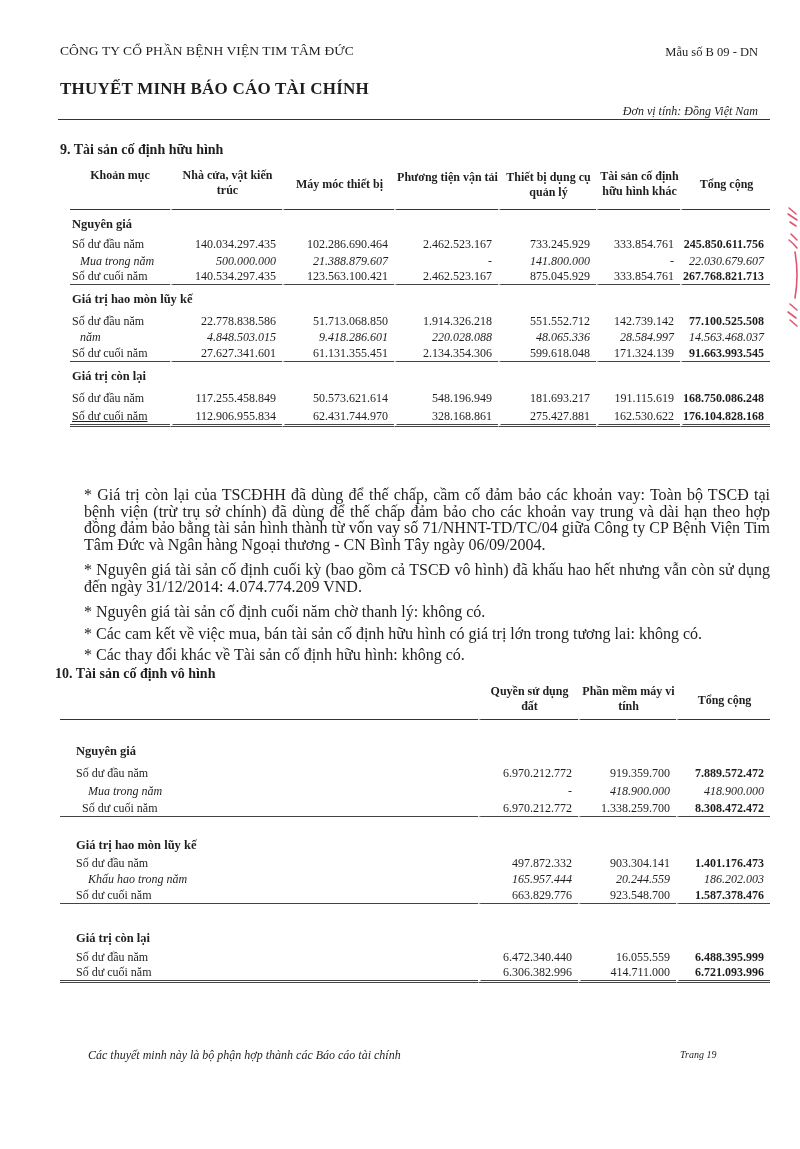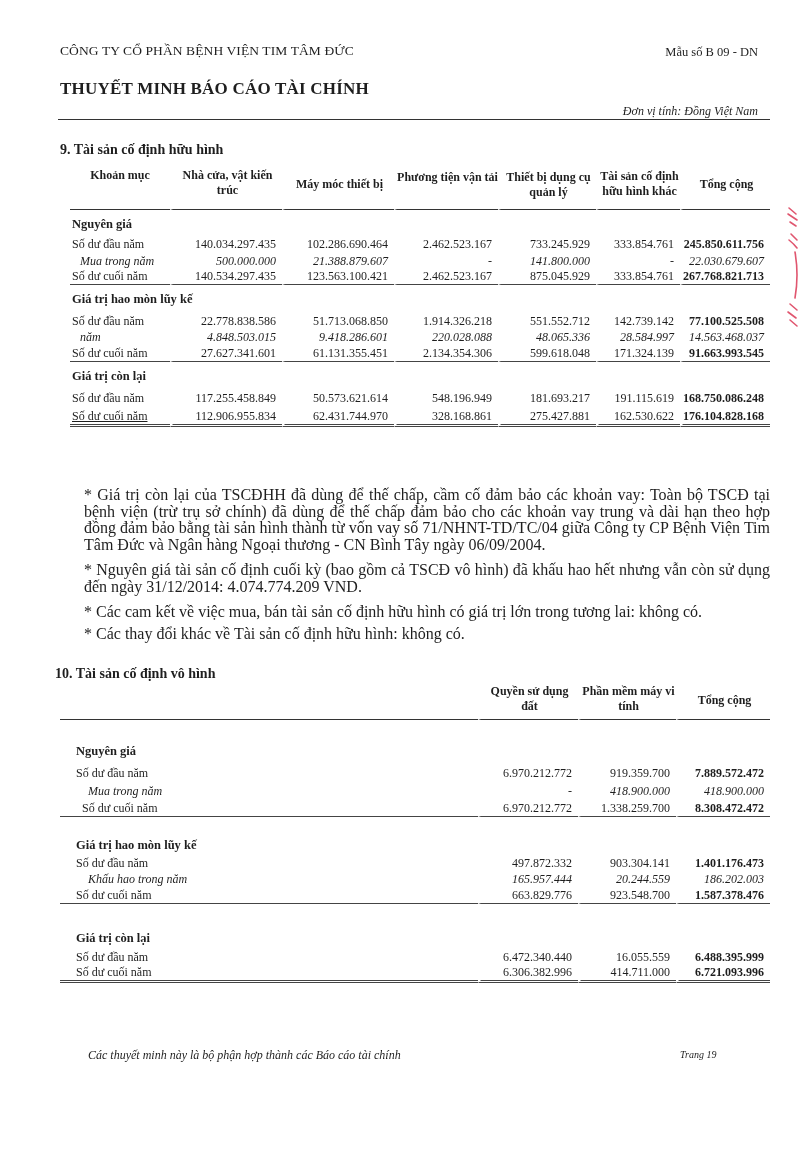--- a/index.html
+++ b/index.html
@@ -168,20 +168,21 @@
       <td class="num">275.427.881</td>
       <td class="num">162.530.622</td>
       <td class="num tot">176.104.828.168</td>
     </tr>
   </tbody>
     </table>
 
   <div class="notes">
     <p>* Giá trị còn lại của TSCĐHH đã dùng để thế chấp, cầm cố đảm bảo các khoản vay: Toàn bộ TSCĐ tại bệnh viện (trừ trụ sở chính) đã dùng để thế chấp đảm bảo cho các khoản vay trung và dài hạn theo hợp đồng đảm bảo bằng tài sản hình thành từ vốn vay số 71/NHNT-TD/TC/04 giữa Công ty CP Bệnh Viện Tim Tâm Đức và Ngân hàng Ngoại thương - CN Bình Tây ngày 06/09/2004.</p>
     <p>* Nguyên giá tài sản cố định cuối kỳ (bao gồm cả TSCĐ vô hình) đã khấu hao hết nhưng vẫn còn sử dụng đến ngày 31/12/2014: 4.074.774.209 VND.</p>
+    <p class="tight">* Nguyên giá tài sản cố định cuối năm chờ thanh lý: không có.</p>
     <p class="tight">* Các cam kết về việc mua, bán tài sản cố định hữu hình có giá trị lớn trong tương lai: không có.</p>
     <p class="tight">* Các thay đổi khác về Tài sản cố định hữu hình: không có.</p>
   </div>
 
   <div class="sec-title" style="left:55px; top:666px;">10. Tài sản cố định vô hình</div>
 
   <table class="fin" style="left:60px; top:682px; width:710px;">
     <colgroup>
       <col style="width:418px">
         <col style="width:100px">

